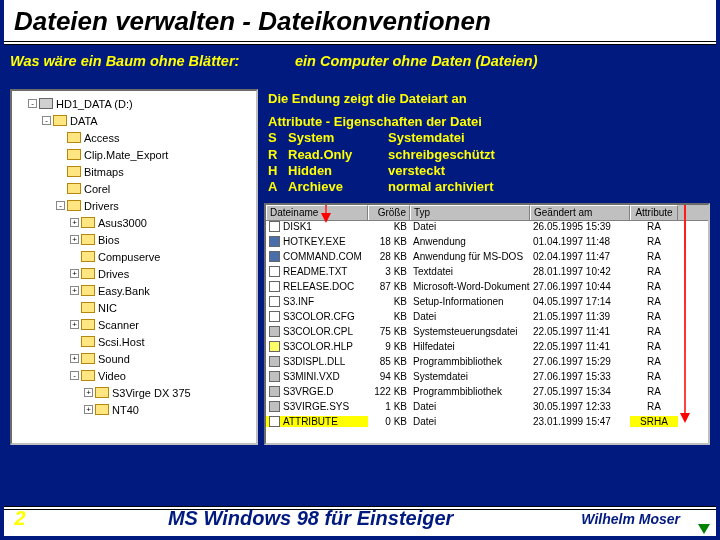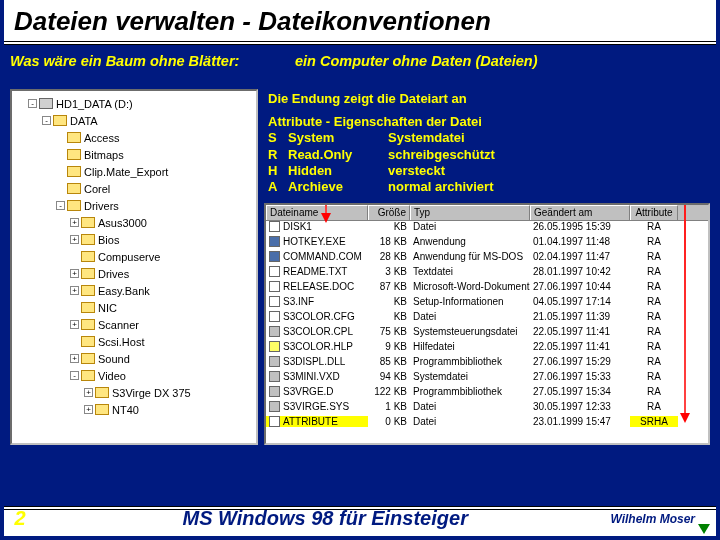--- a/index.html
+++ b/index.html
@@ -135,22 +135,22 @@
   }
   .slide-num {
     color:#ffff00; font-size:20px; font-weight:bold; font-style:italic;
     width:40px; text-align:center;
   }
   .footer-title{
     flex:1; text-align:center;
     color:#001a80; font-size:20px; font-weight:bold; font-style:italic;
   }
   .author{
-    color:#001a80; font-size:12px; font-style:italic; font-weight:bold;
-    padding-right:25px;
+    color:#001a80; font-size:14px; font-style:italic; font-weight:bold;
+    padding-right:40px;
   }
   .nav-arrow{
     position:absolute; right:10px; bottom:6px;
     width:0;height:0;border-left:6px solid transparent;border-right:6px solid transparent;border-top:10px solid #008000;
   }
 </style>
 </head>
 <body>
 
 <div class="title">Dateien verwalten - Dateikonventionen</div>
@@ -180,27 +180,27 @@
           <div class="tree-row">
             <span class="tb" style="width:42px"></span>
             <span style="width:11px;display:inline-block"></span>
             <span class="fld"></span>
             <span>Access</span>
           </div>
           <div class="tree-row">
             <span class="tb" style="width:42px"></span>
             <span style="width:11px;display:inline-block"></span>
             <span class="fld"></span>
+            <span>Clip.Mate_Export</span>
+          </div>
+          <div class="tree-row">
+            <span class="tb" style="width:42px"></span>
+            <span style="width:11px;display:inline-block"></span>
+            <span class="fld"></span>
             <span>Bitmaps</span>
-          </div>
-          <div class="tree-row">
-            <span class="tb" style="width:42px"></span>
-            <span style="width:11px;display:inline-block"></span>
-            <span class="fld"></span>
-            <span>Clip.Mate_Export</span>
           </div>
           <div class="tree-row">
             <span class="tb" style="width:42px"></span>
             <span style="width:11px;display:inline-block"></span>
             <span class="fld"></span>
             <span>Corel</span>
           </div>
           <div class="tree-row">
             <span class="tb" style="width:42px"></span>
             <span class="plus">-</span>

